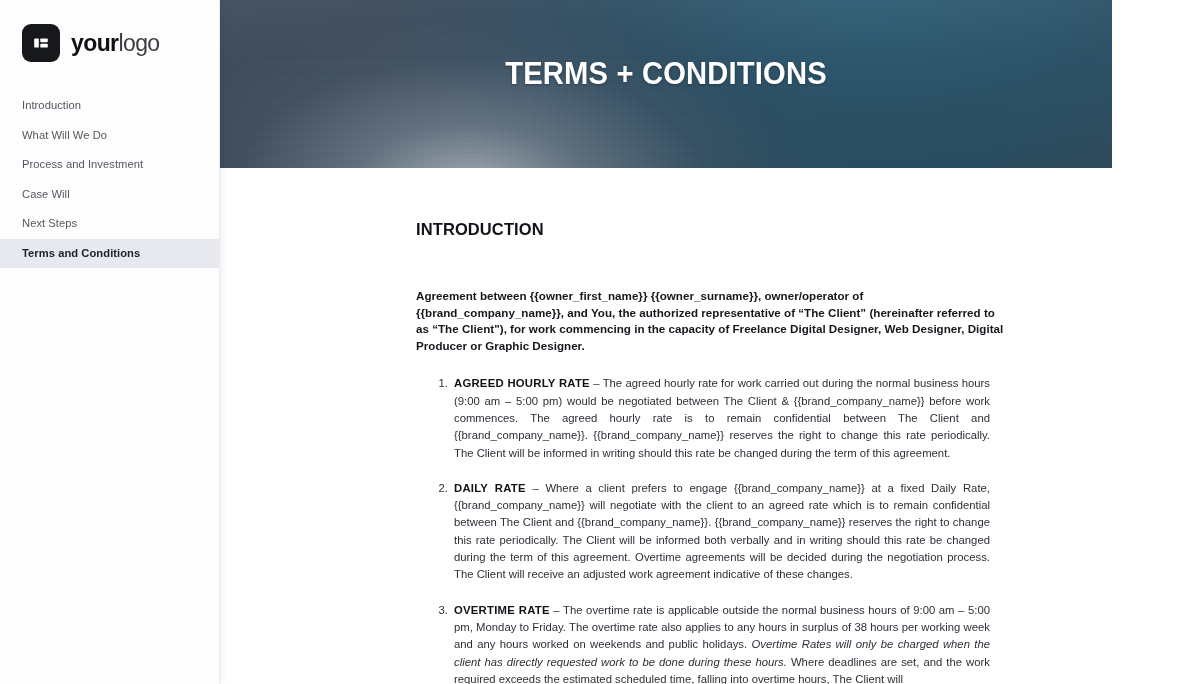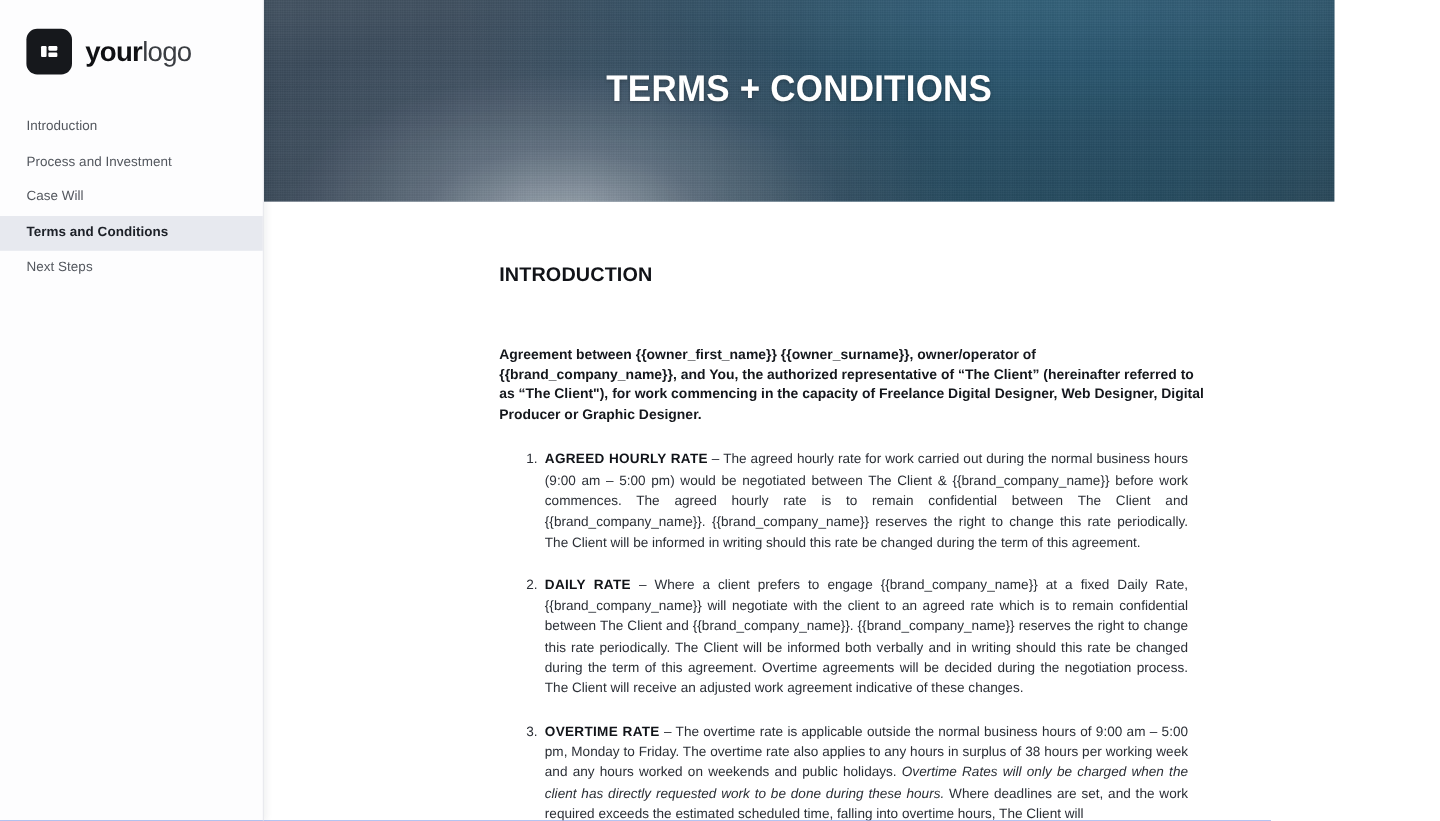--- a/index.html
+++ b/index.html
@@ -11,21 +11,21 @@
     overflow: hidden;
     background: #ffffff;
     font-family: "Liberation Sans", "DejaVu Sans", sans-serif;
     -webkit-font-smoothing: antialiased;
   }
 
   #app {
     position: relative;
     width: 1200px;
     height: 684px;
-    background: #1d4ed8;
+    background: #a16207;
     overflow: hidden;
   }
 
   
   #sidebar {
     position: absolute;
     left: 0; top: 0;
     width: 220px;
     height: 684px;
     background: #fdfdfe;
@@ -244,24 +244,25 @@
           <rect x="9.3" y="10.8" width="7.5" height="3.8" rx="0.9" fill="#ffffff"></rect>
         </svg>
       </span>
       <span class="logo-word">
         <span class="lw-b">your</span><span class="lw-l">logo</span>
       </span>
     </div>
 
     <nav id="nav">
       <a class="nav-item" href="#">Introduction</a>
+      <a class="nav-item" href="#">What Will We Do</a>
       <a class="nav-item" href="#">Process and Investment</a>
       <a class="nav-item" href="#">Case Will</a>
+      <a class="nav-item" href="#">Next Steps</a>
       <a class="nav-item active" href="#">Terms and Conditions</a>
-      <a class="nav-item" href="#">Next Steps</a>
     </nav>
 
   </aside>
 
   <main id="doc">
 
     <header id="hero">
       <h1 id="hero-title">TERMS + CONDITIONS</h1>
     </header>
 

